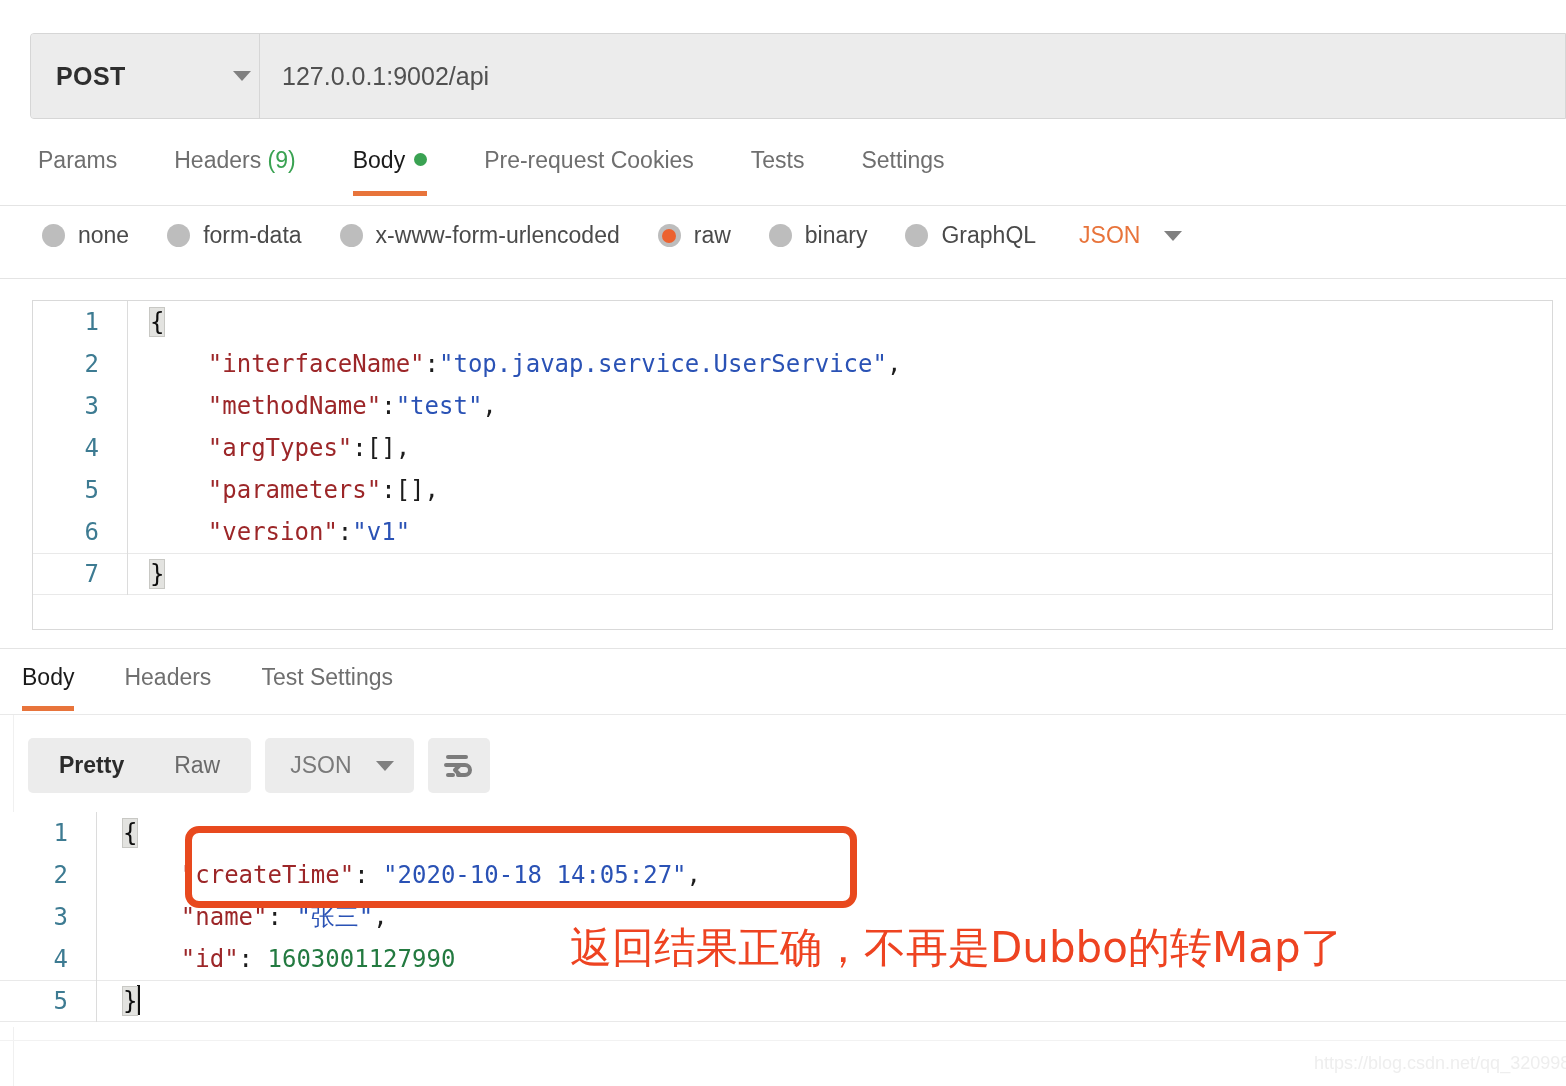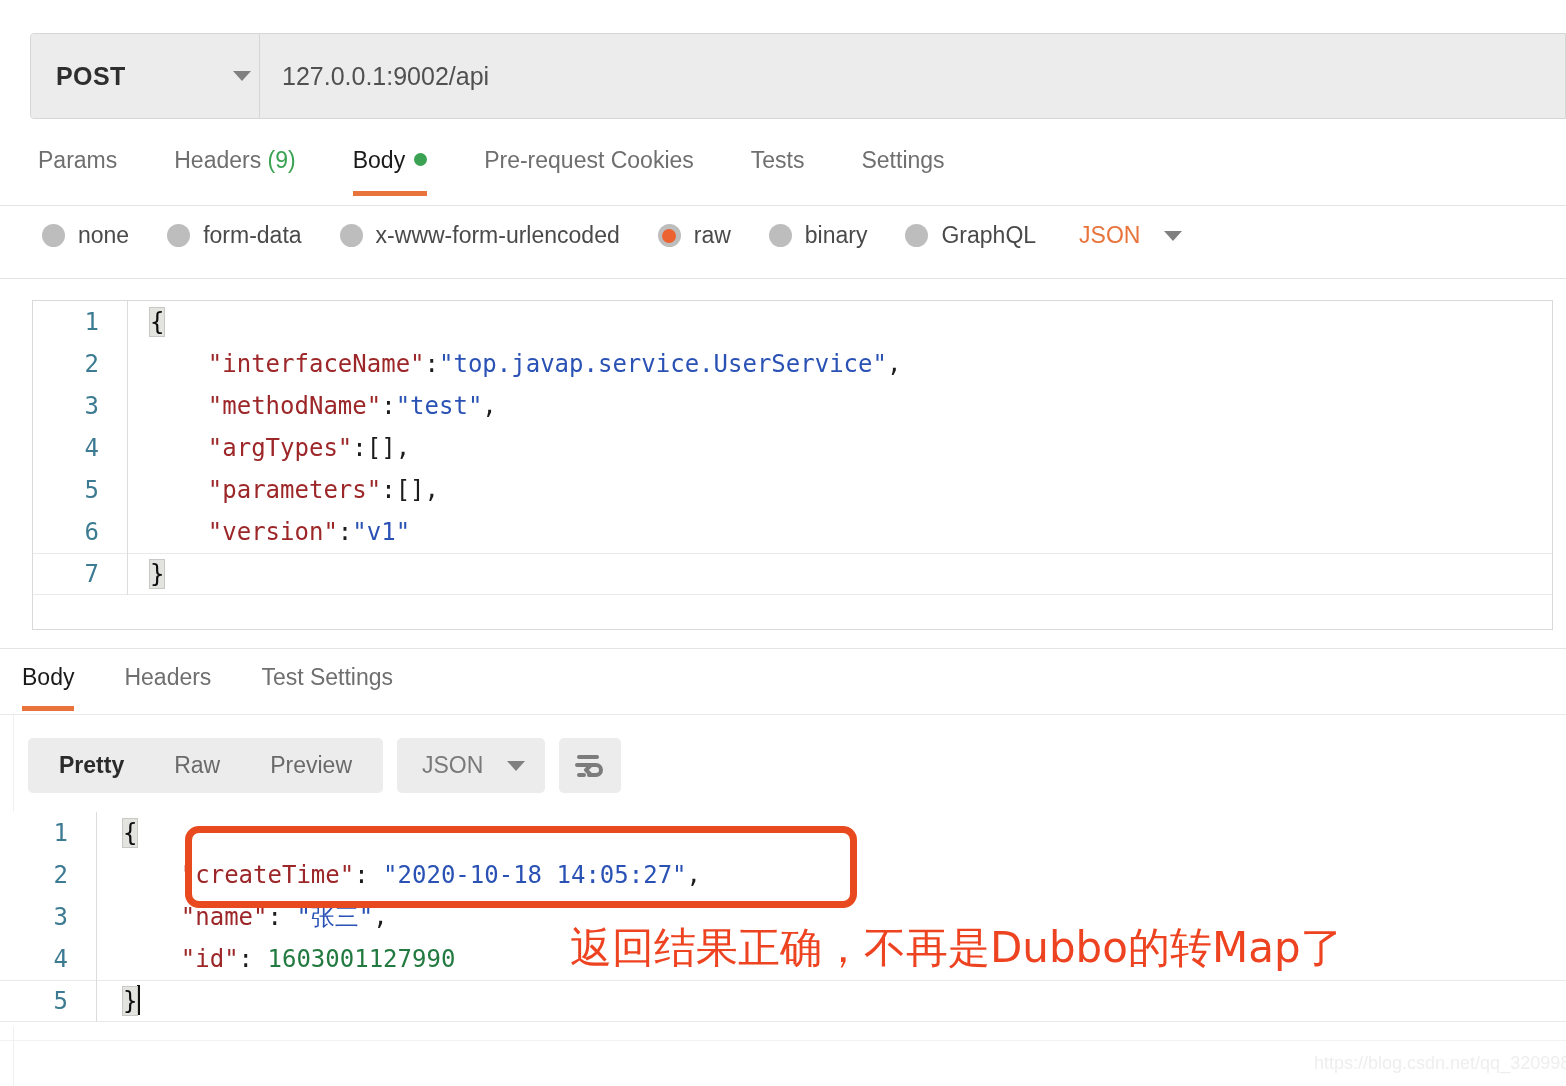--- a/index.html
+++ b/index.html
@@ -452,21 +452,20 @@
   <div class="resp-tab active"><span>Body</span></div>
   <div class="resp-tab"><span>Headers</span></div>
   <div class="resp-tab"><span>Test Settings</span></div>
 </div>
 <div class="resptabs-underline"></div>
 
 <div class="resp-toolbar">
   <div class="seg-group">
     <span class="seg-btn active">Pretty</span>
     <span class="seg-btn">Raw</span>
-    <span class="seg-btn">Preview</span>
   </div>
   <div class="fmt-select">
     <span class="fmt-label">JSON</span>
     <span class="caret-small"></span>
   </div>
   <div class="wrap-btn">
     <svg width="32" height="28" viewBox="0 0 32 28">
       <rect x="3" y="3" width="22" height="4" rx="2" fill="#7c7c7c"></rect>
       <path d="M3 13 h19 a5 5 0 0 1 0 10 h-7" stroke="#7c7c7c" stroke-width="4" fill="none" stroke-linecap="round"></path>
       <path d="M17 18 l-5 5 l5 5" stroke="#7c7c7c" stroke-width="4" fill="none" stroke-linecap="round" stroke-linejoin="round" transform="translate(0,-5)"></path>

